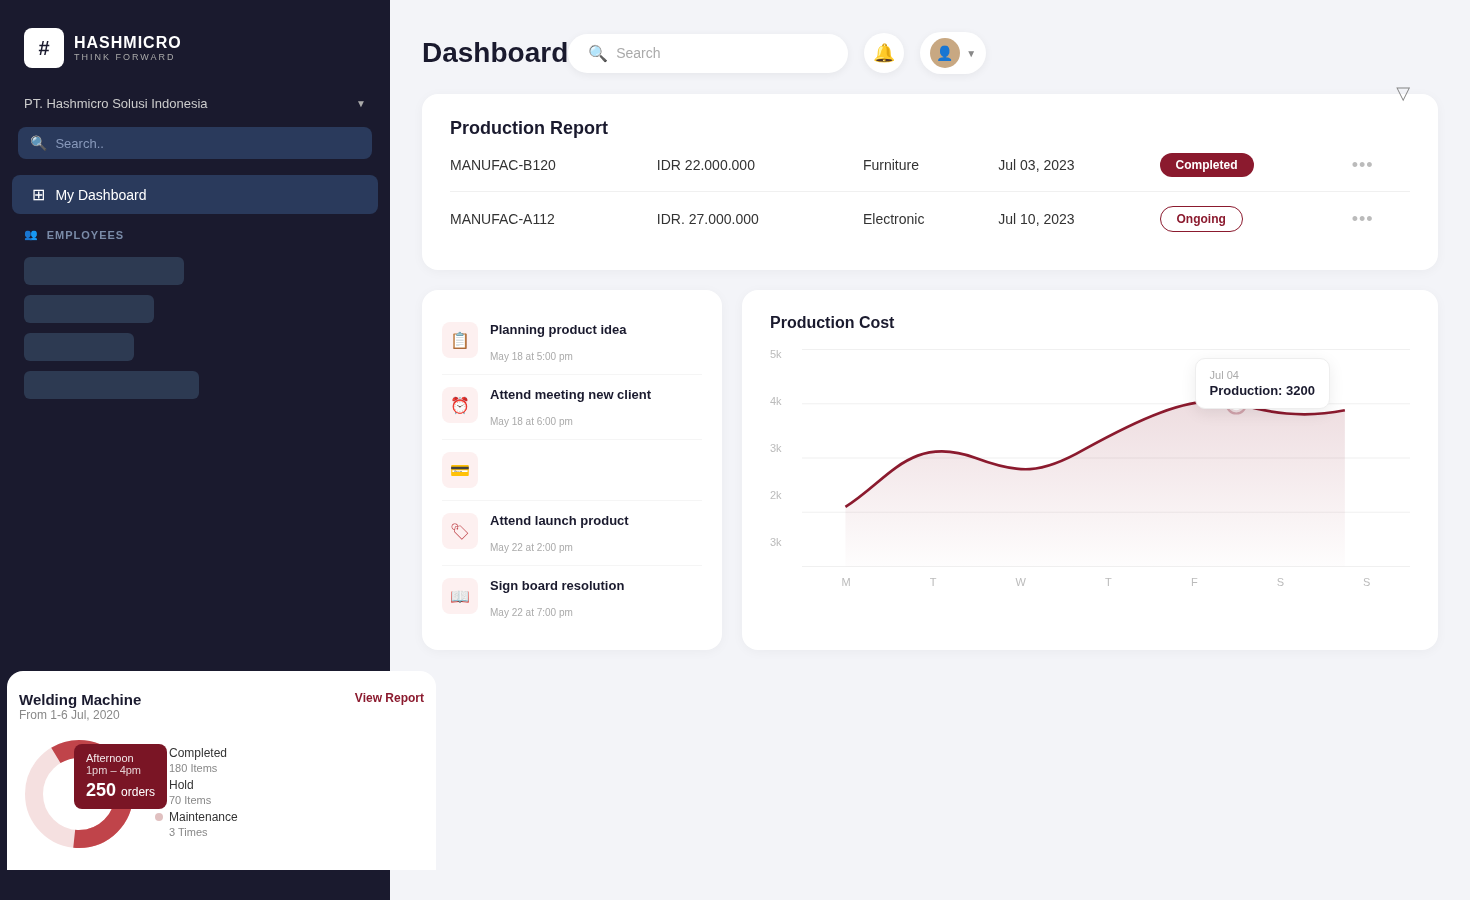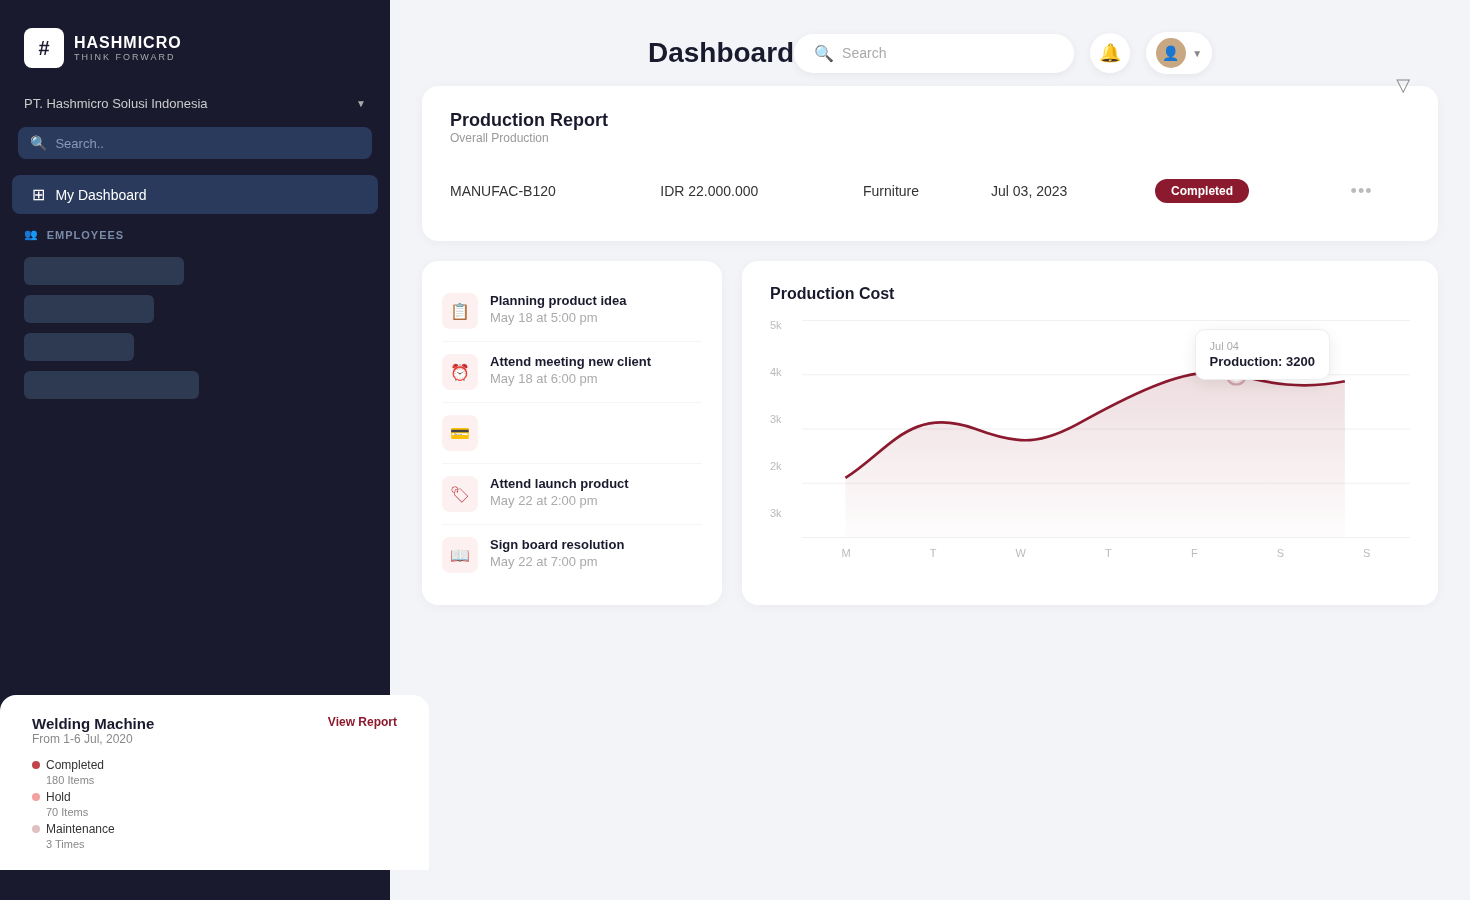--- a/index.html
+++ b/index.html
@@ -106,25 +106,25 @@
       background: #2d3a52;
     }
     .sidebar-skeleton.wide { width: 160px; }
     .sidebar-skeleton.medium { width: 130px; }
     .sidebar-skeleton.small { width: 110px; }
     .sidebar-skeleton.xmedium { width: 175px; }
 
     
     .bottom-widget {
       position: absolute;
-      bottom: 30px; left: 0;
+      bottom: 30px; left: 7px;
       width: 429px;
       background: #fff;
       border-radius: 16px 16px 0 0;
-      padding: 20px 32px 16px;
+      padding: 20px 12px 16px;
       z-index: 15;
     }
     .widget-header { display: flex; align-items: flex-start; justify-content: space-between; margin-bottom: 4px; }
     .widget-title { font-size: 15px; font-weight: 700; color: #1a1a2e; }
     .widget-date { font-size: 12px; color: #888; }
     .view-report { color: #8B1A2E; font-size: 12px; font-weight: 600; cursor: pointer; }
 
     .donut-container {
       display: flex; align-items: center; gap: 16px; margin-top: 12px;
     }
@@ -157,22 +157,22 @@
       width: 1080px;
       height: 900px;
       background: #f3f4f8;
       z-index: 5;
       padding: 32px 32px 24px;
       overflow: hidden;
     }
 
     
     .main-header {
-      display: flex; align-items: center; justify-content: center;
-      margin-bottom: 12px;
+      display: flex; align-items: center; justify-content: flex-start;
+      margin-bottom: 20px;
     }
     .page-title { font-size: 28px; font-weight: 700; color: #1a1a2e; }
     .header-right { display: flex; align-items: center; gap: 16px; }
 
     .search-bar {
       display: flex; align-items: center; gap: 8px;
       background: #fff;
       border-radius: 24px;
       padding: 10px 20px;
       width: 280px;
@@ -261,21 +261,21 @@
       border-bottom: 1px solid #f5f5f5;
     }
     .activity-item:last-child { border-bottom: none; }
     .activity-icon {
       width: 36px; height: 36px; border-radius: 8px;
       background: #fdf0f0;
       display: flex; align-items: center; justify-content: center;
       font-size: 16px; color: #c0444a; flex-shrink: 0;
     }
     .activity-text .act-title { font-size: 13px; font-weight: 600; color: #1a1a2e; }
-    .activity-text .act-time { font-size: 13px; color: #aaa; margin-top: 2px; }
+    .activity-text .act-time { font-size: 10px; color: #aaa; margin-top: 14px; }
 
     .chart-card {
       flex: 1;
       background: #fff;
       border-radius: 16px;
       padding: 24px 28px;
       box-shadow: 0 2px 12px rgba(0,0,0,0.04);
       position: relative;
     }
     .chart-title { font-size: 16px; font-weight: 700; color: #1a1a2e; margin-bottom: 16px; }
@@ -354,20 +354,37 @@
   <div class="bottom-widget">
     <div class="widget-header">
       <div>
         <div class="widget-title">Welding Machine</div>
         <div class="widget-date">From 1-6 Jul, 2020</div>
       </div>
       <span class="view-report">View Report</span>
     </div>
 
     <div class="donut-container">
+      <div class="donut-wrapper">
+        <svg width="120" height="120" viewBox="0 0 120 120">
+
+          <circle cx="60" cy="60" r="45" fill="none" stroke="#f5e0e0" stroke-width="18"></circle>
+
+          <circle cx="60" cy="60" r="45" fill="none" stroke="#f4a0a0" stroke-width="18" stroke-dasharray="84 198" stroke-dashoffset="-60" transform="rotate(-90 60 60)"></circle>
+
+          <circle cx="60" cy="60" r="45" fill="none" stroke="#c0444a" stroke-width="18" stroke-dasharray="170 112" stroke-dashoffset="24" transform="rotate(-90 60 60)"></circle>
+        </svg>
+        <div class="tooltip-box">
+          <div class="shift">Afternoon</div>
+          <div class="time">1pm – 4pm</div>
+          <div class="orders">
+            <span>250</span> <span style="font-size:12px;font-weight:400;">orders</span>
+          </div>
+        </div>
+      </div>
 
       <div class="legend-area">
         <div class="legend-item">
           <span class="legend-dot" style="background:#c0444a;"></span>
           <span>Completed</span>
         </div>
         <div class="legend-sub">180 Items</div>
         <div class="legend-item">
           <span class="legend-dot" style="background:#f4a0a0;"></span>
           <span>Hold</span>
@@ -401,32 +418,39 @@
         </div>
         <span style="font-size:10px;color:#888;">▼</span>
       </div>
     </div>
   </div>
 
   <div class="cards-top">
     <div>
       <span class="card-title">Production Report</span>
       <span class="filter-icon">▽</span>
-      <div class="card-subtitle">Overall Production</div>
     </div>
     <table>
       <tbody id="production-table-body">
       <tr>
       <td>MANUFAC-B120</td>
       <td>IDR 22.000.000</td>
       <td>Furniture</td>
       <td>Jul 03, 2023</td>
       <td><span class="badge badge-completed">Completed</span></td>
       <td><span class="dots-btn">•••</span></td>
     </tr>
+          <tr>
+      <td>MANUFAC-A112</td>
+      <td>IDR. 27.000.000</td>
+      <td>Electronic</td>
+      <td>Jul 10, 2023</td>
+      <td><span class="badge badge-ongoing">Ongoing</span></td>
+      <td><span class="dots-btn">•••</span></td>
+    </tr>
         </tbody>
     </table>
   </div>
 
   <div class="cards-bottom">
 
     <div class="activity-card">
       <div id="activity-list">
           <div class="activity-item">
       <div class="activity-icon">📋</div>

